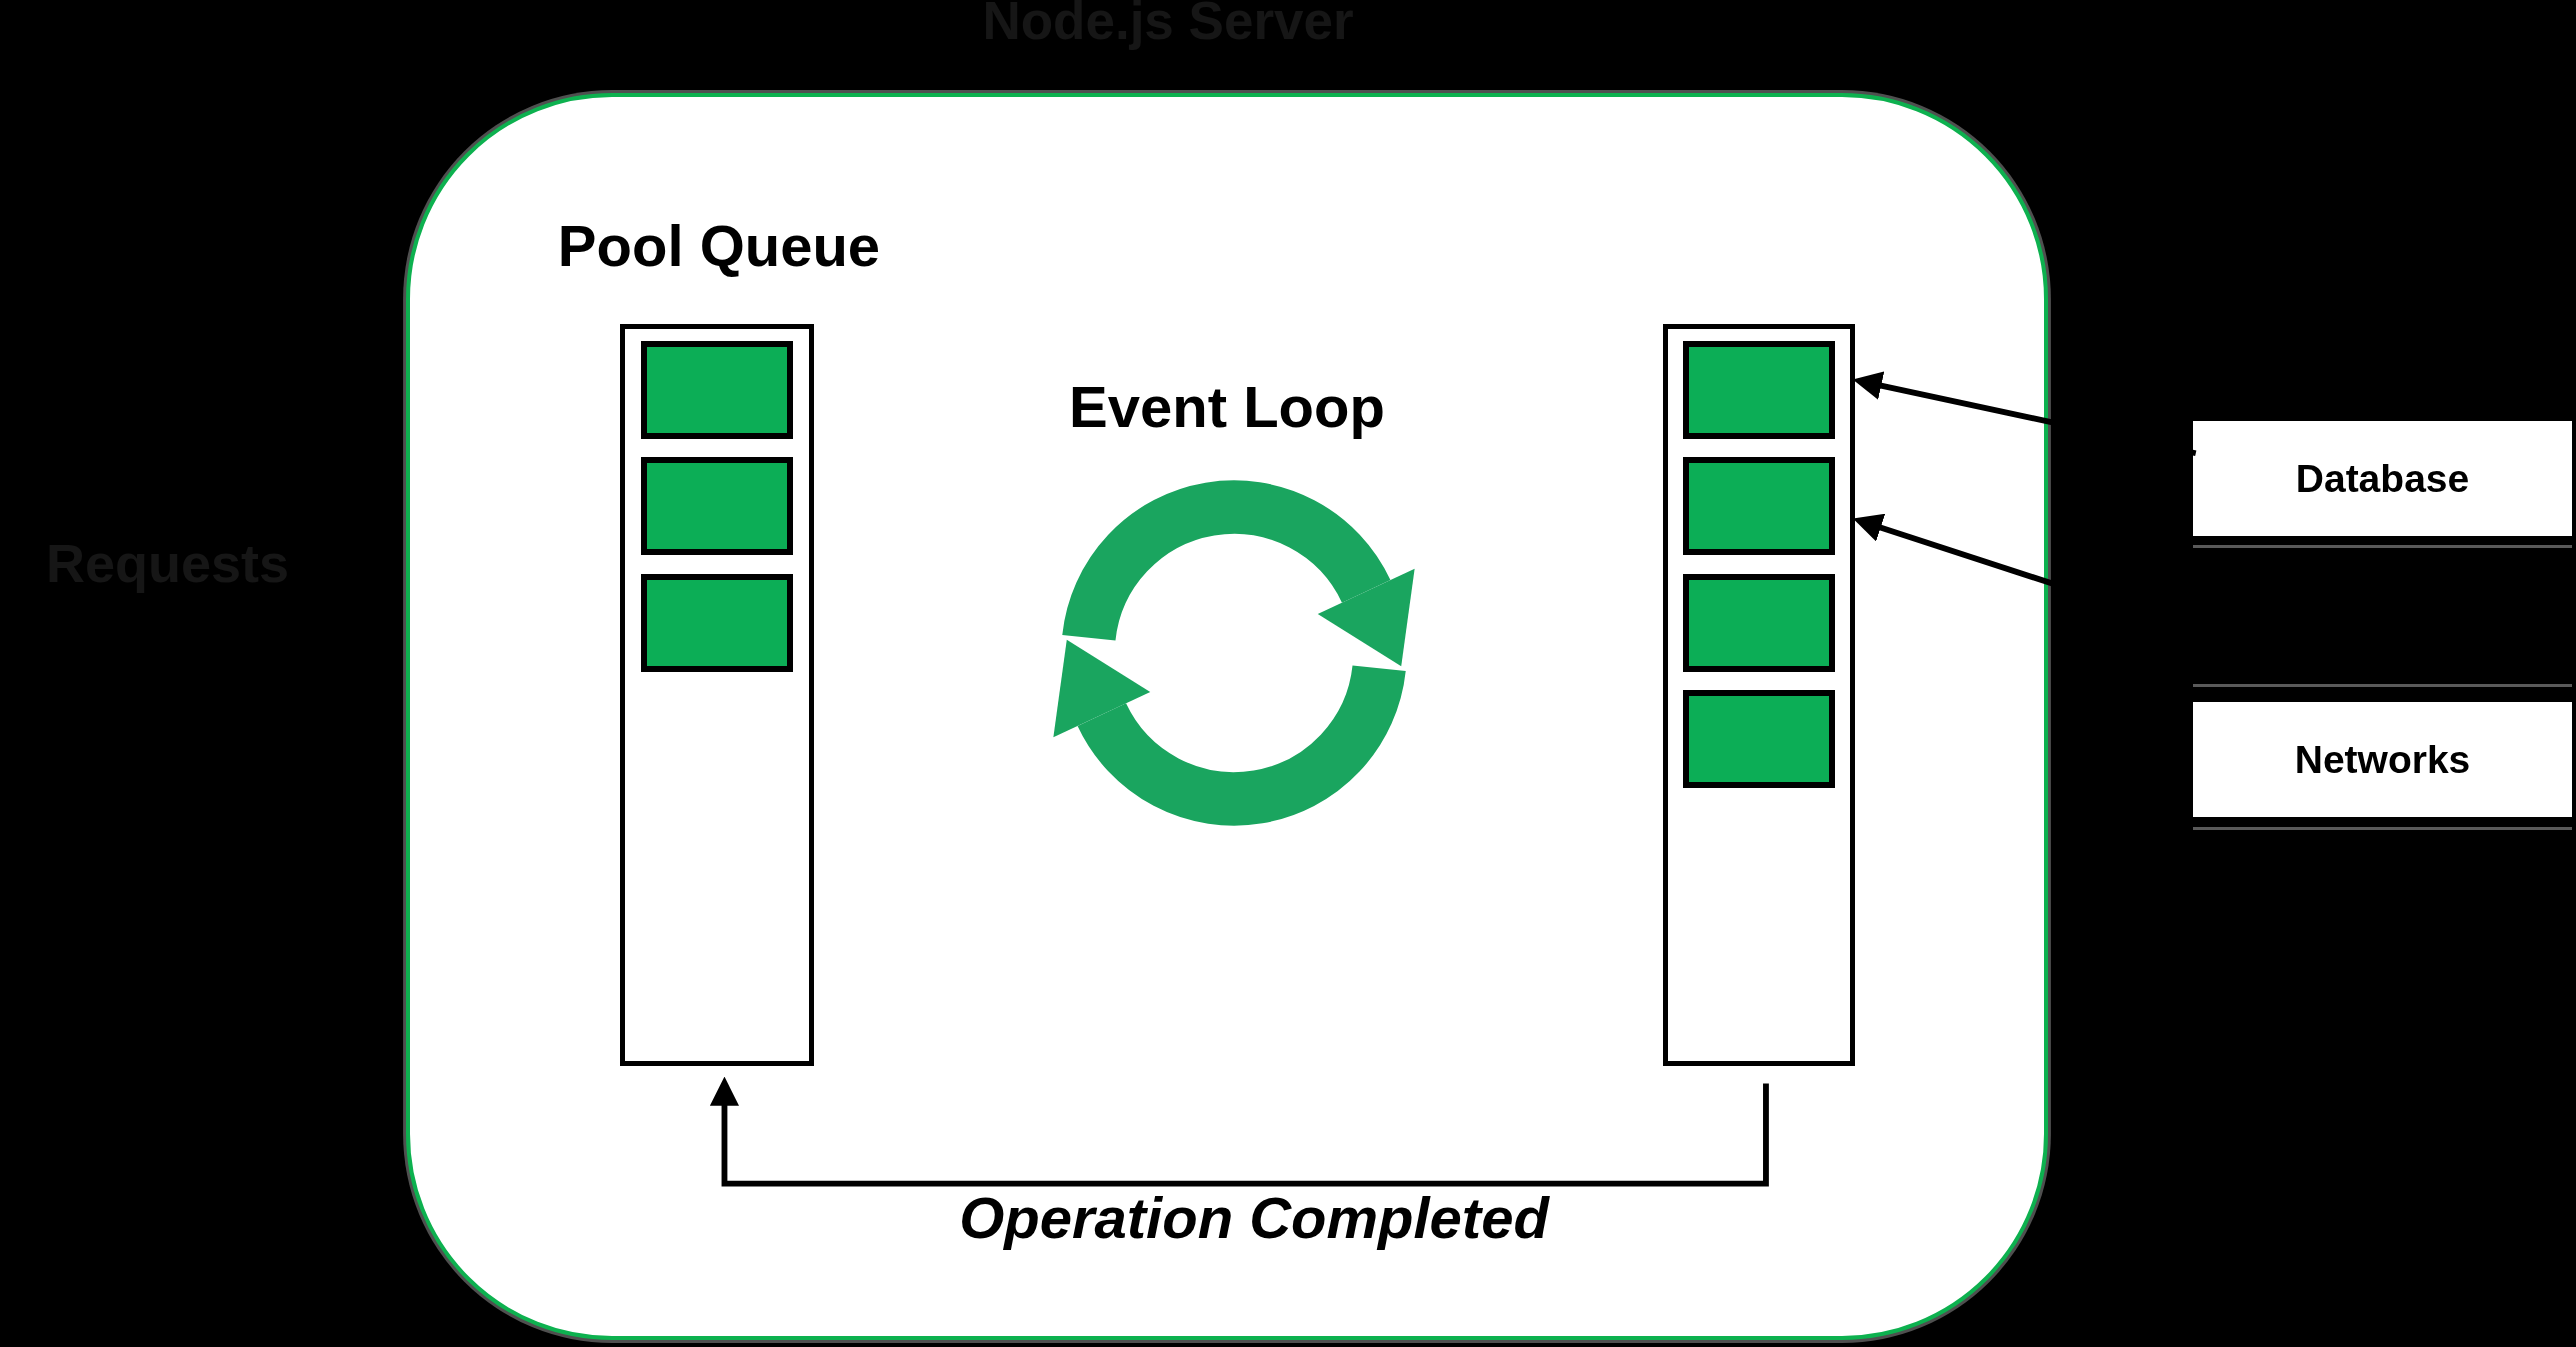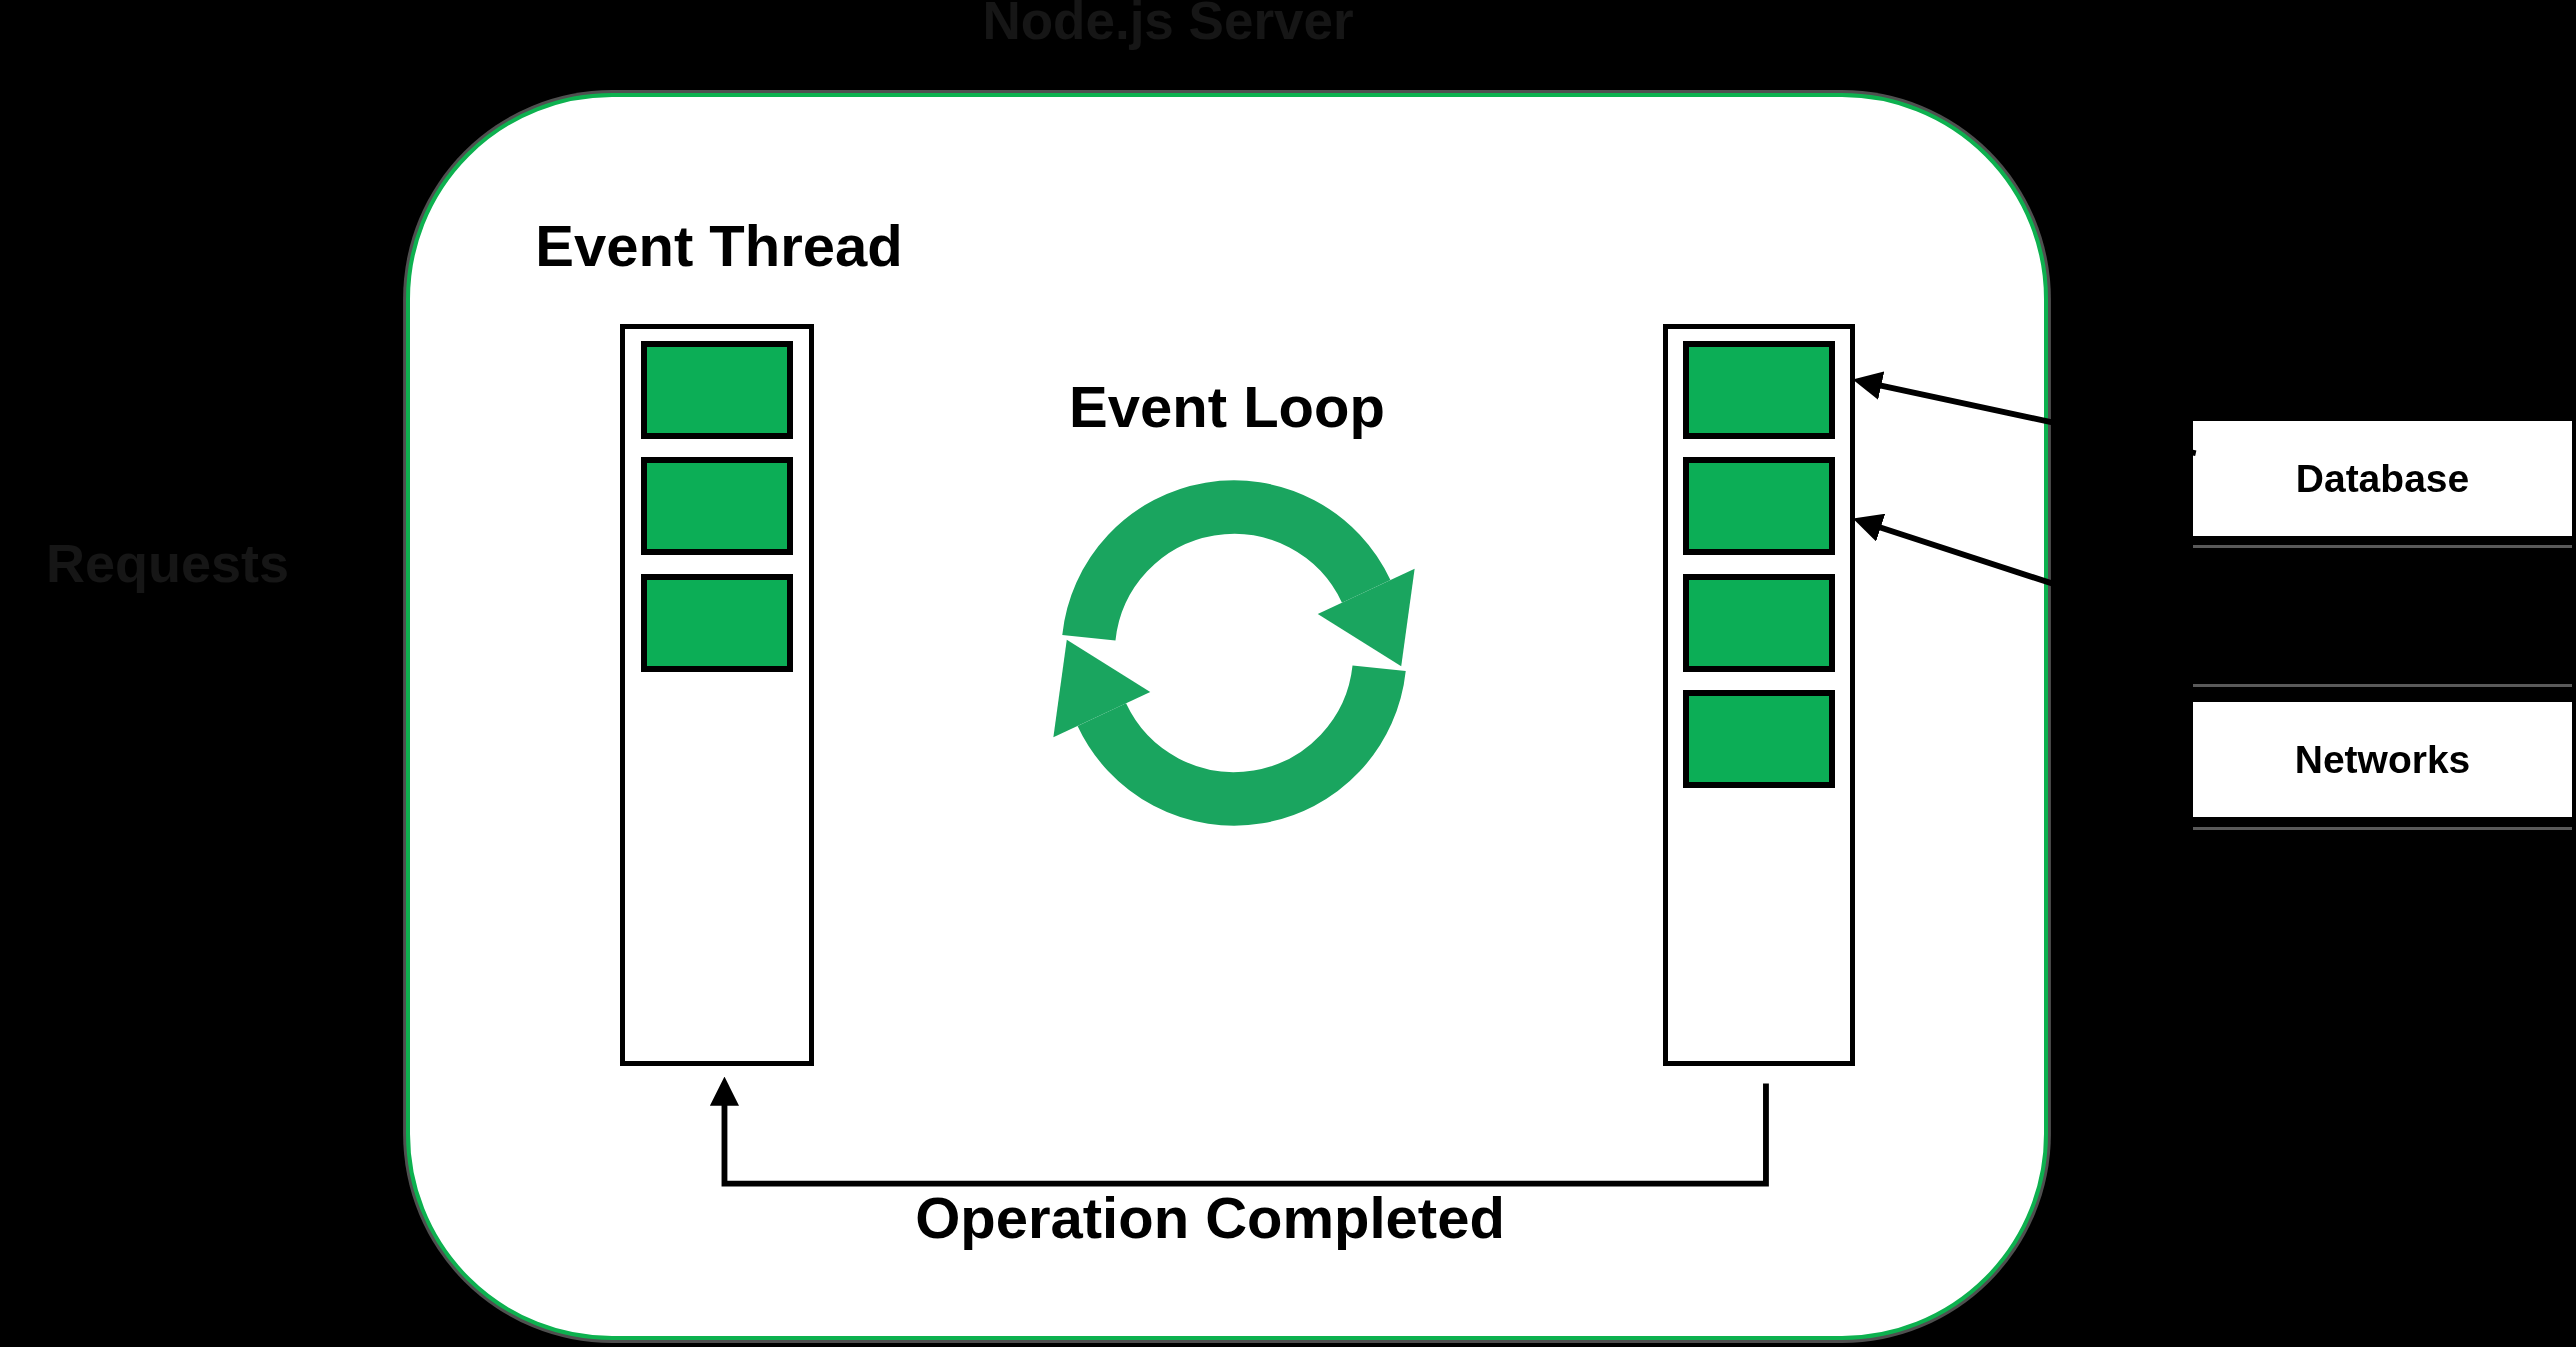--- a/index.html
+++ b/index.html
@@ -18,21 +18,21 @@
 
   .server-box{position:absolute;left:406px;top:93px;width:1642px;height:1247px;
     background:var(--surface);border:4.9px solid var(--green-border);border-radius:206px;
     box-shadow:0 0 0 2.9px #4f4f4f;}
 
   .diagram-label{position:absolute;color:#000;font-weight:700;font-size:58px;white-space:nowrap;
     transform:translateX(-50%);line-height:1.1;}
   .eq-label{left:309px;top:117px;}
   .tp-label{left:1327px;top:140px;}
   .el-label{left:817px;top:278px;}
-  .oc-label{left:800px;top:1089px;}
+  .oc-label{left:844px;top:1089px;font-style:italic;}
 
   .queue-column{position:absolute;width:194px;height:742px;border:5.8px solid #000;background:var(--surface);
     display:flex;flex-direction:column;align-items:center;padding-top:11.7px;gap:18.5px;}
   .eq-column{left:210px;top:227px;}
   .tp-column{left:1253px;top:227px;width:192px;}
   .qblock{width:152px;height:98px;border:6.8px solid #000;background:var(--green-block);flex:0 0 auto;}
 
   .loop-icon{position:absolute;left:610px;top:342px;width:428px;height:428px;}
   .loop-icon .arc{fill:none;stroke:var(--green-loop);stroke-width:55px;}
   .loop-icon .head{fill:var(--green-loop);}
@@ -48,21 +48,21 @@
 </head>
 <body>
 
 <div class="stage">
 
   <div class="faint title">Node.js Server</div>
   <div class="faint requests">Requests</div>
 
   <div class="server-box">
 
-    <div class="diagram-label eq-label">Event Thread</div>
+    <div class="diagram-label eq-label">Pool Queue</div>
     <div class="queue-column eq-column">
         <div class="qblock"></div>
         <div class="qblock"></div>
         <div class="qblock"></div>
       </div>
 
     <div class="diagram-label el-label">Event Loop</div>
     <svg class="loop-icon" viewBox="-220 -220 440 440" width="428" height="428" aria-hidden="true">
       <path class="arc" d="M -149.2 -15.7 A 150 150 0 0 1 135.9 -63.4"></path>
       <polygon class="head" points="185.7,-86.7 86.1,-40.1 171.9,13.6"></polygon>

